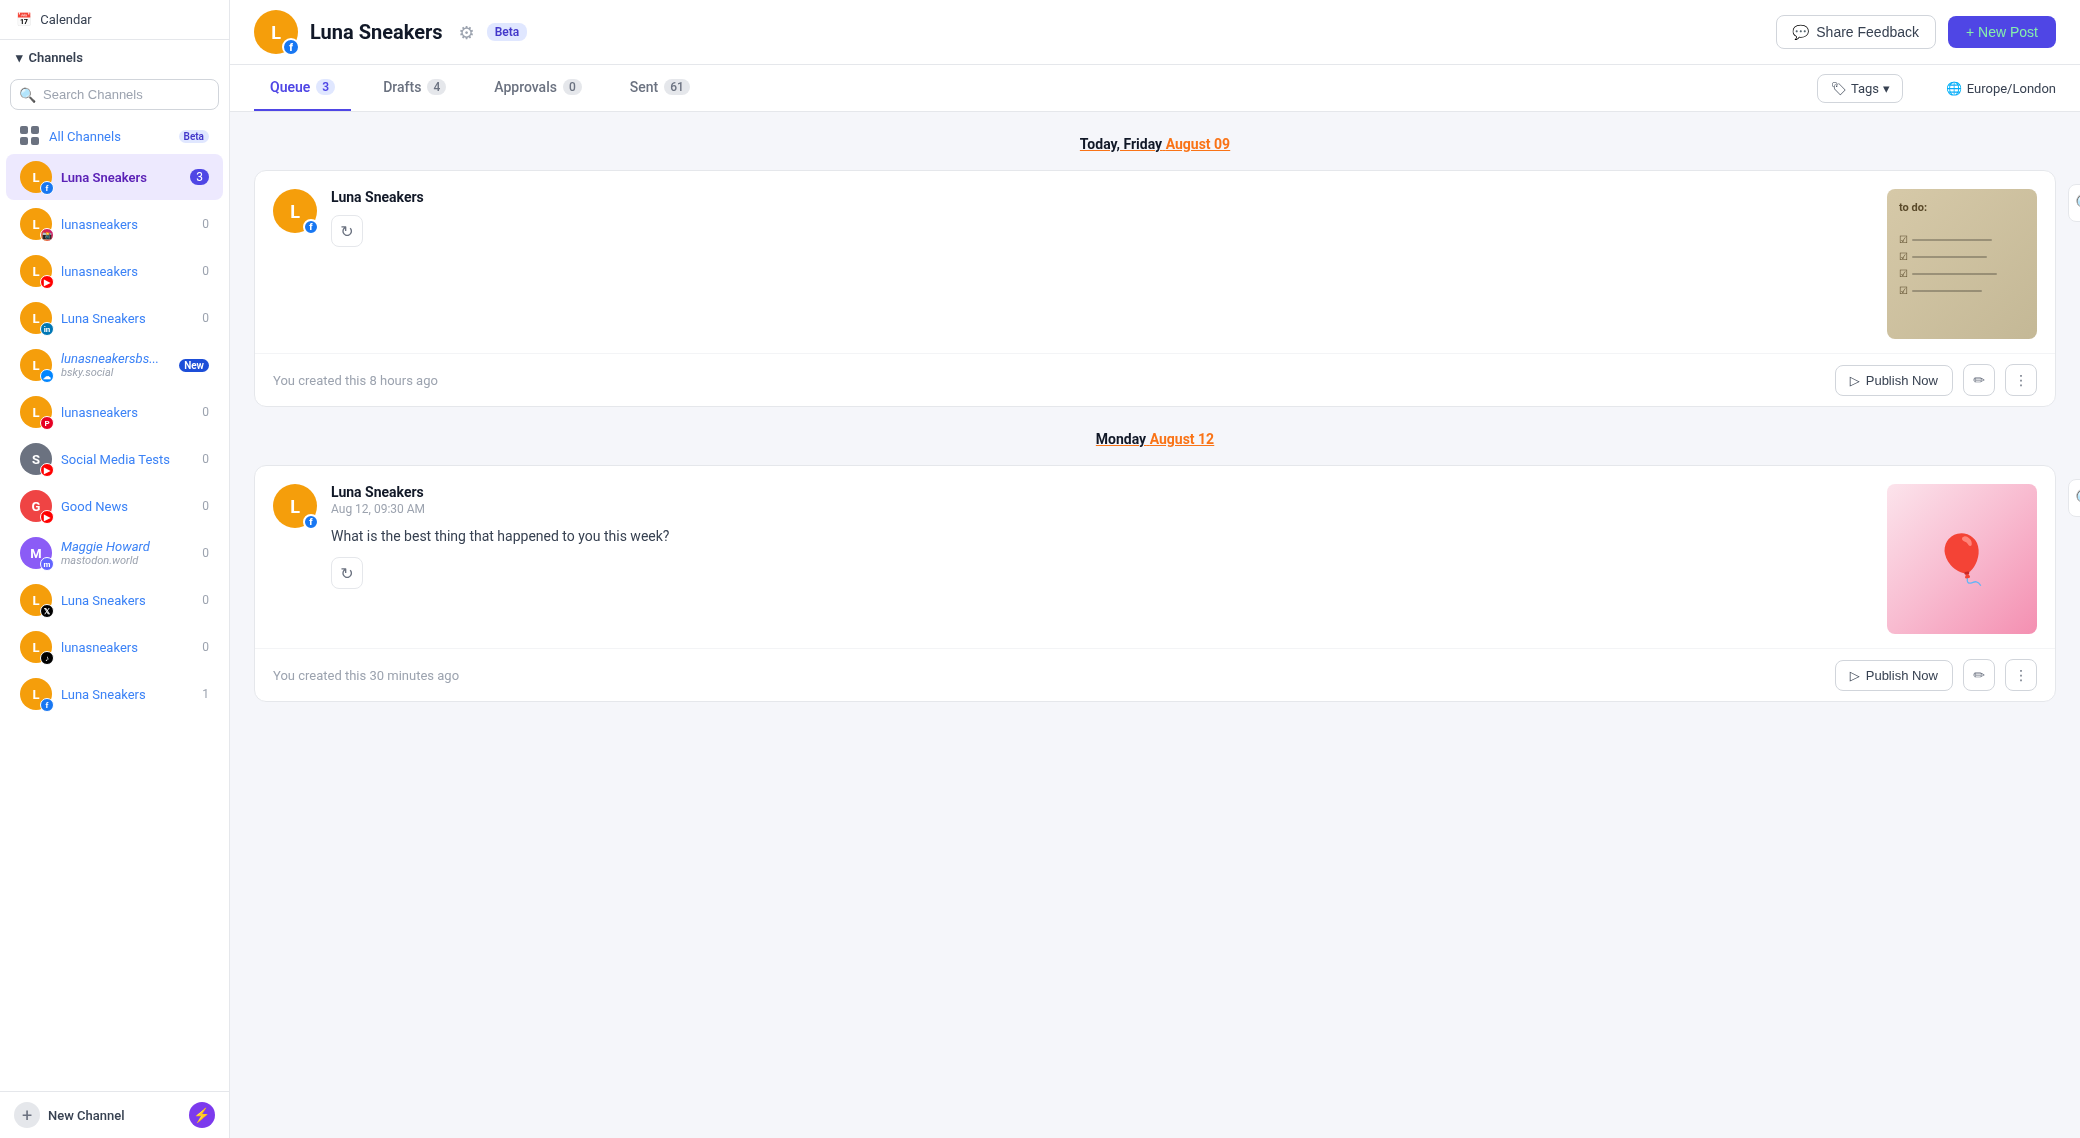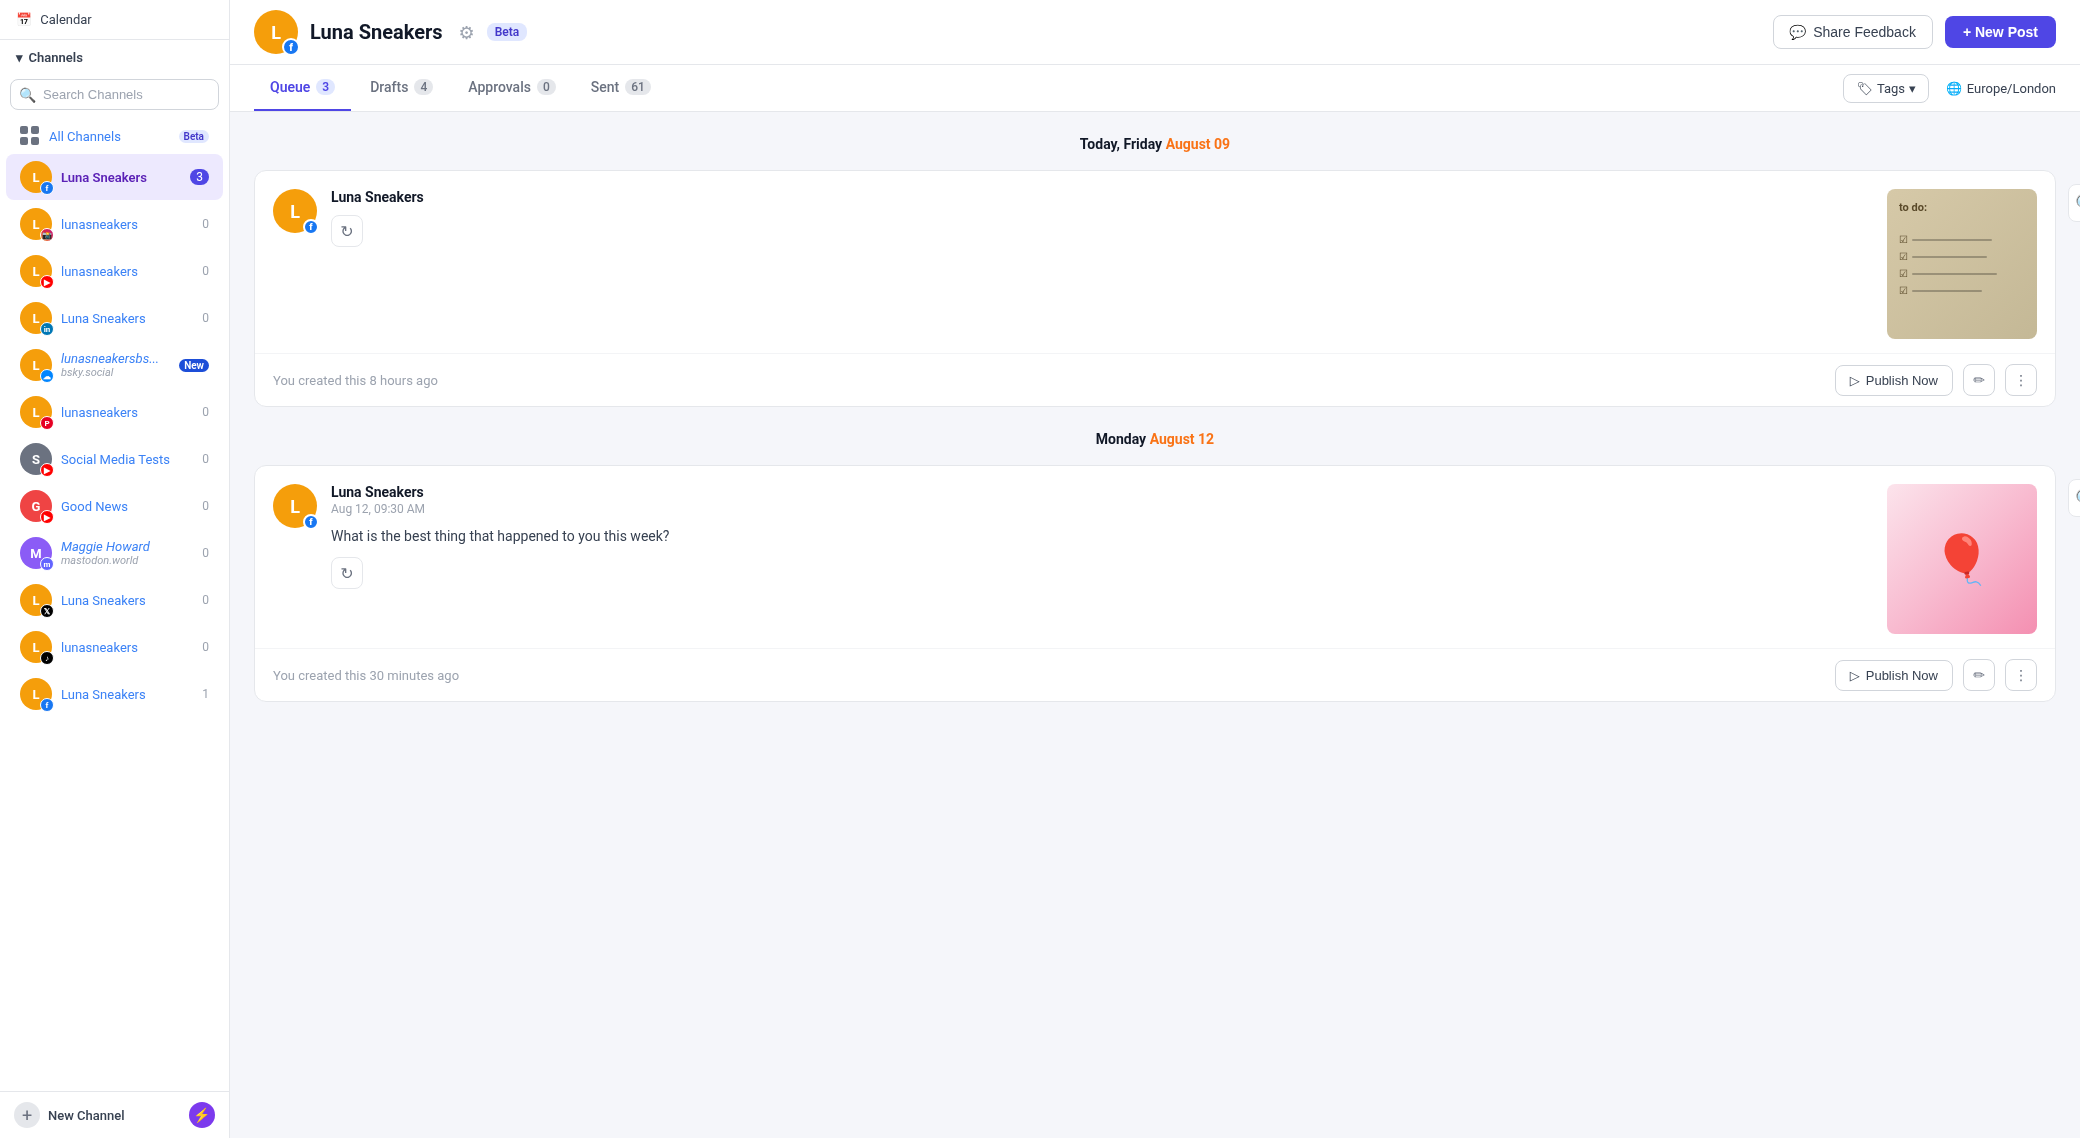--- a/index.html
+++ b/index.html
@@ -37,37 +37,37 @@
 
     
     .header { background: #fff; border-bottom: 1px solid #e5e7eb; padding: 10px 24px; display: flex; align-items: center; gap: 12px; }
     .header-avatar { width: 44px; height: 44px; border-radius: 50%; background: #f59e0b; display: flex; align-items: center; justify-content: center; font-size: 18px; font-weight: 700; color: #fff; position: relative; flex-shrink: 0; }
     .header-avatar .fb-badge { position: absolute; bottom: -2px; right: -2px; width: 18px; height: 18px; border-radius: 50%; background: #1877f2; display: flex; align-items: center; justify-content: center; font-size: 10px; color: #fff; font-weight: 900; border: 2px solid #fff; }
     .header-title { font-size: 20px; font-weight: 700; color: #111827; }
     .settings-icon { color: #9ca3af; font-size: 18px; cursor: pointer; margin-left: 4px; }
     .beta-badge { background: #e0e7ff; color: #4338ca; font-size: 12px; padding: 2px 8px; border-radius: 8px; font-weight: 600; }
     .header-spacer { flex: 1; }
     .share-feedback-btn { display: flex; align-items: center; gap: 6px; padding: 8px 16px; border: 1px solid #d1d5db; border-radius: 8px; cursor: pointer; font-size: 14px; color: #374151; background: #fff; font-weight: 500; }
-    .new-post-btn { display: flex; align-items: center; gap: 6px; padding: 8px 18px; border-radius: 8px; cursor: pointer; font-size: 14px; color: #ffffff; background: #4f46e5; font-weight: 700; border: none; }
-
-    
-    .tabs { background: #fff; padding: 0 24px; border-bottom: 1px solid #e5e7eb; display: flex; align-items: center; gap: 3px; }
+    .new-post-btn { display: flex; align-items: center; gap: 6px; padding: 8px 18px; border-radius: 8px; cursor: pointer; font-size: 14px; color: #86efac; background: #4f46e5; font-weight: 400; border: none; }
+
+    
+    .tabs { background: #fff; padding: 0 24px; border-bottom: 1px solid #e5e7eb; display: flex; align-items: center; gap: 16px; }
     .tab { padding: 14px 16px; cursor: pointer; font-size: 14px; color: #6b7280; border-bottom: 2px solid transparent; display: flex; align-items: center; gap: 6px; font-weight: 500; }
     .tab.active { color: #4f46e5; border-bottom-color: #4f46e5; font-weight: 600; }
     .tab-count { font-size: 12px; background: #e5e7eb; color: #6b7280; padding: 1px 6px; border-radius: 10px; }
     .tab.active .tab-count { background: #e0e7ff; color: #4f46e5; }
     .tabs-spacer { flex: 1; }
     .tags-btn { display: flex; align-items: center; gap: 4px; padding: 6px 12px; border: 1px solid #d1d5db; border-radius: 8px; cursor: pointer; font-size: 13px; color: #374151; background: #fff; }
     .timezone-btn { display: flex; align-items: center; gap: 4px; font-size: 13px; color: #374151; cursor: pointer; }
 
     
     .feed { flex: 1; overflow-y: auto; padding: 24px; }
     .date-divider { text-align: center; margin: 0 0 18px; font-size: 14px; color: #374151; font-weight: 400; }
     .date-divider strong { color: #111827; font-weight: 700; }
-    .date-divider span { color: #f97316; font-weight: 700; }
+    .date-divider span { color: #f97316; font-weight: 700; text-decoration: underline; }
     .post-card { background: #fff; border: 1px solid #e5e7eb; border-radius: 12px; margin-bottom: 24px; position: relative; overflow: visible; }
     .post-card-body { display: flex; padding: 18px 18px 14px; gap: 14px; }
     .post-avatar { width: 44px; height: 44px; border-radius: 50%; background: #f59e0b; display: flex; align-items: center; justify-content: center; font-size: 18px; font-weight: 700; color: #fff; position: relative; flex-shrink: 0; }
     .post-avatar .fb-badge { position: absolute; bottom: -2px; right: -2px; width: 16px; height: 16px; border-radius: 50%; background: #1877f2; display: flex; align-items: center; justify-content: center; font-size: 9px; color: #fff; font-weight: 900; border: 2px solid #fff; }
     .post-content { flex: 1; }
     .post-author { font-size: 14px; font-weight: 700; color: #111827; }
     .post-meta { font-size: 12px; color: #9ca3af; display: flex; align-items: center; gap: 5px; margin-top: 2px; }
     .pinned-badge { display: flex; align-items: center; gap: 3px; color: #9ca3af; font-size: 12px; }
     .post-text { font-size: 14px; color: #374151; margin-top: 10px; line-height: 1.5; }
     .post-reschedule { width: 32px; height: 32px; border: 1px solid #e5e7eb; border-radius: 8px; display: flex; align-items: center; justify-content: center; cursor: pointer; color: #6b7280; font-size: 16px; margin-top: 10px; }

